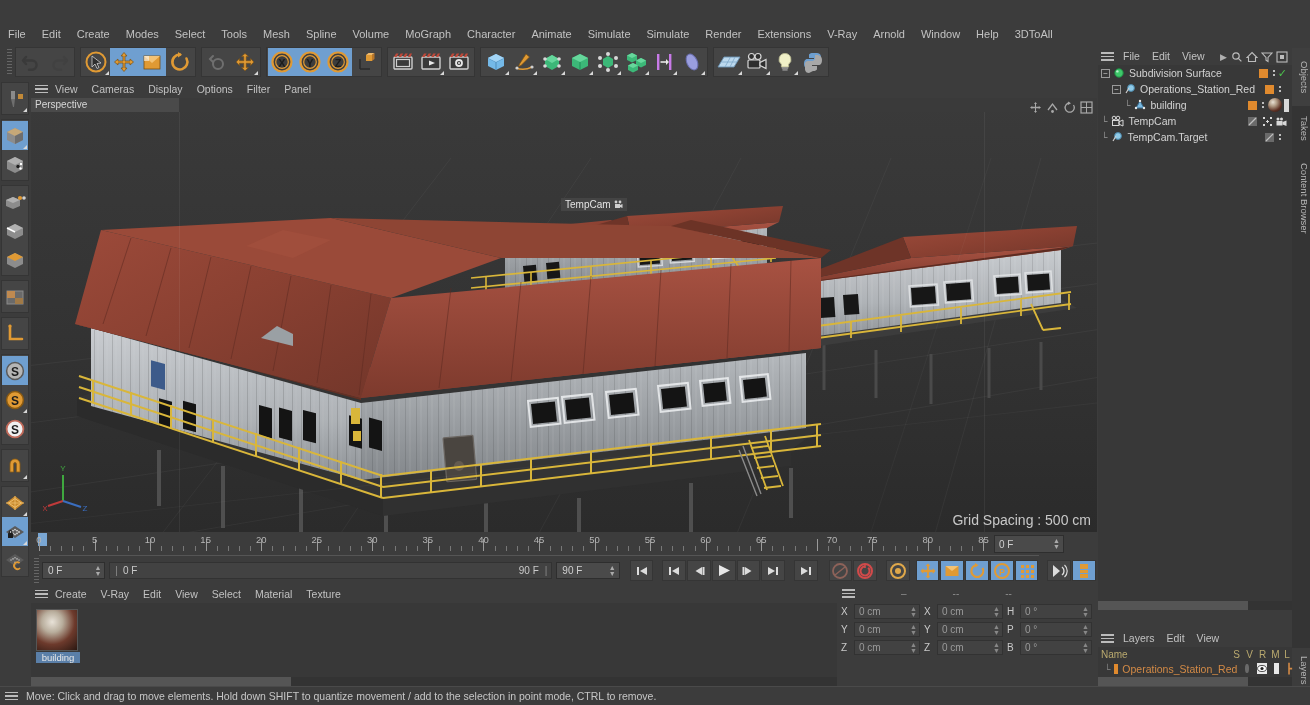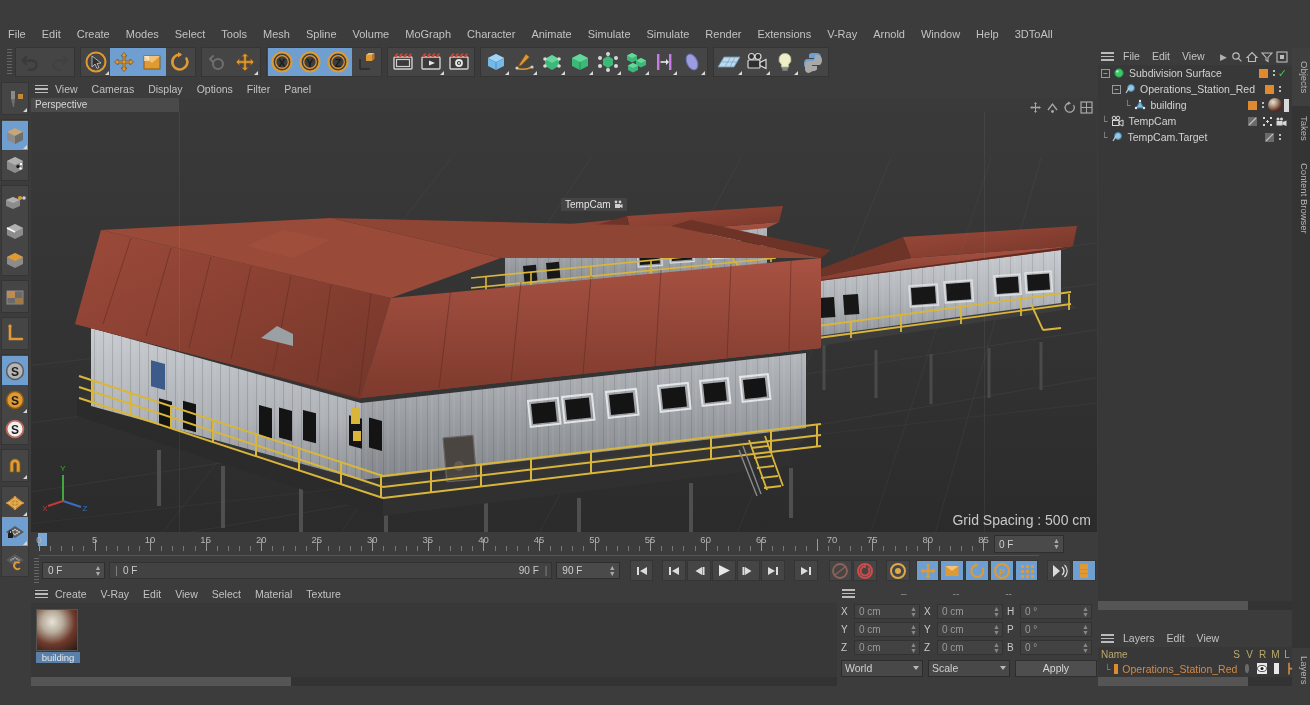--- a/index.html
+++ b/index.html
@@ -1259,31 +1259,20 @@
           <span>0 cm</span>
           <span class="spin">▲<br>▼</span>
         </span>
       <span class="clabel" style="margin-left:4px">B</span>
       <span class="cfield" style="width:72px">
           <span>0 °</span>
           <span class="spin">▲<br>▼</span>
         </span>
     </div>
 
-    <div class="crow" style="gap:5px;margin-top:3px;">
-      <span class="ddl" style="width:82px;height:17px">
-        <span>World</span>
-        <span class="arr"></span>
-      </span>
-      <span class="ddl" style="width:82px;height:17px">
-        <span>Scale</span>
-        <span class="arr"></span>
-      </span>
-      <span class="capply" style="width:82px">Apply</span>
-    </div>
   </div>
 
   <div class="objmgr">
     <div class="bar">
       <span class="hamb" style="margin-right:3px;">
           <i></i>
           <i></i>
           <i></i>
         </span>
       <span class="mi">File</span>
@@ -1453,14 +1442,22 @@
           </svg>
         </span>
       <span style="width:13px;height:11px;background:#e8e8e8;display:inline-block;margin-right:3px;"></span>
       <span style="color:#d38a46;font-size:10px;">┣</span>
     </div>
     <div class="hscroll" style="left:0;bottom:0;width:194px;">
         <i style="width:150px"></i>
       </div>
   </div>
 
+  <div class="statusbar">
+    <span class="hamb">
+        <i></i>
+        <i></i>
+        <i></i>
+      </span>
+    <span class="txt">Move: Click and drag to move elements. Hold down SHIFT to quantize movement / add to the selection in point mode, CTRL to remove.</span>
+  </div>
 
 </div>
 
 </body></html>

